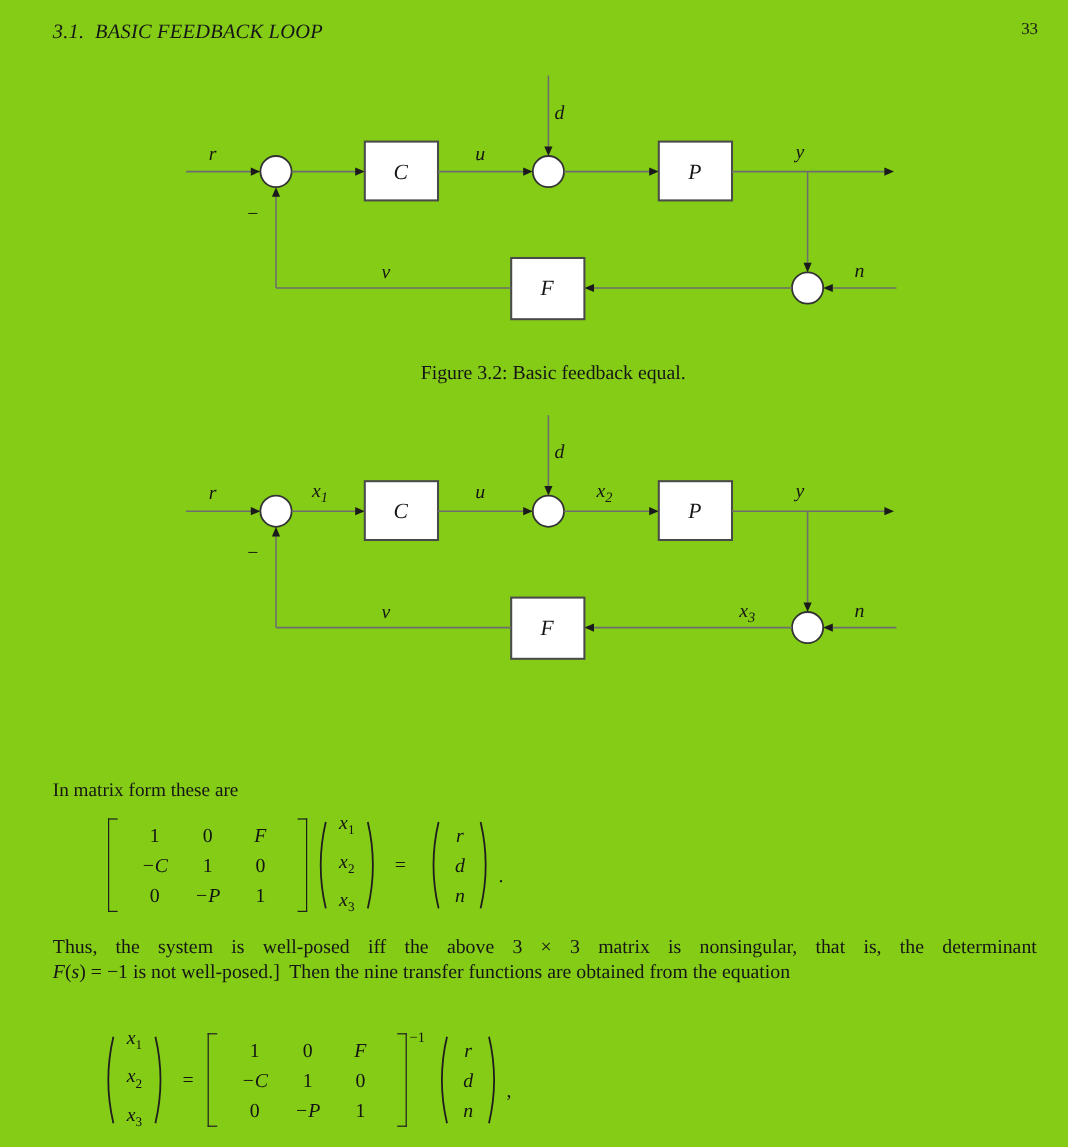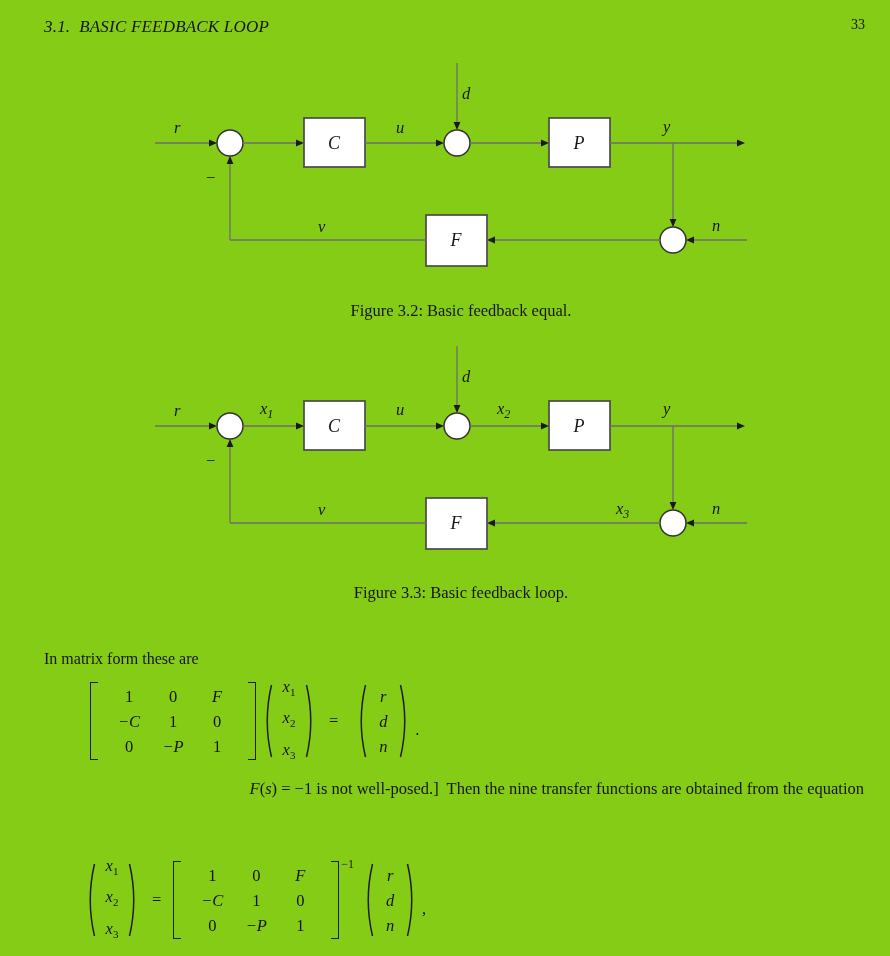--- a/index.html
+++ b/index.html
@@ -16,21 +16,21 @@
   .fig rect { fill:#ffffff; stroke:#4a4a4a; stroke-width:1.7; }
   .fig circle { fill:#ffffff; stroke:#333333; stroke-width:1.5; }
   .fig text { fill:#161616; font-family:"Liberation Serif", serif; font-style:italic; font-size:16.5px; }
   .fig text.blk { font-size:18px; }
   .fig tspan.sub { font-size:12px; }
 
   .caption { position:absolute; left:45px; width:832px; text-align:center; font-size:16.5px; }
   .intro { position:absolute; left:44px; top:650px; font-size:16px; }
 
   .para { position:absolute; left:44px; top:778px; width:820px; font-size:16.5px; line-height:21.3px; }
-  .pline { text-align:right; white-space:normal; }
+  .pline { text-align:left; white-space:normal; }
   .pline.just { text-align:justify; text-align-last:justify; }
   .mi { font-style:italic; }
 
   .eq { position:absolute; display:flex; align-items:center; font-size:16.5px; color:#141414; }
   .eq1 { left:90px; top:682px; height:78px; }
   .eq2 { left:84px; top:856px; height:88px; }
   .mgroup { display:flex; align-items:stretch; height:78px; align-self:center; }
   .lbrack, .rbrack { width:7px; }
   .lbrack { border-left:1.6px solid #1e1e1e; border-top:1.6px solid #1e1e1e; border-bottom:1.6px solid #1e1e1e; }
   .rbrack { border-right:1.6px solid #1e1e1e; border-top:1.6px solid #1e1e1e; border-bottom:1.6px solid #1e1e1e; }
@@ -202,21 +202,20 @@
     <text x="456" y="191" text-anchor="middle" class="blk">F</text>
 
     <g>
       <line x1="426" y1="185" x2="230" y2="185"></line>
       <line x1="230" y1="185" x2="230" y2="108"></line>
       <polygon points="230,101 226.6,109 233.4,109"></polygon>
     </g>
     <text x="318" y="177">v</text>
   </svg>
 
-  <div class="caption" style="top:583px">Figure 3.3: Basic feedback loop.</div>
 
   <div class="intro">In matrix form these are</div>
 
   <div class="eq eq1">
     <div class="mgroup">
       <span class="lbrack"></span>
       <div class="matrix">
         <span class="cell">1</span>
         <span class="cell">0</span>
         <span class="cell mi">F</span>
@@ -257,20 +256,21 @@
       </div>
       <svg class="paren" width="12" height="80" viewBox="0 0 12 80">
           <path d="M1.5,4 Q10,40 1.5,76"></path>
         </svg>
     </div>
 
     <span class="punct">.</span>
   </div>
 
   <div class="para">
+    <div class="pline just"><span>Thus, the system is well-posed iff the above 3 × 3 matrix is nonsingular, that is, the determinant</span></div>
     <div class="pline"><span class="mi">F</span><span>(</span><span class="mi">s</span><span>) = −1 is not well-posed.]&nbsp; Then the nine transfer functions are obtained from the equation</span></div>
   </div>
 
   <div class="eq eq2">
     <div class="vecgroup" style="margin-left:0">
       <svg class="paren" width="12" height="80" viewBox="0 0 12 80">
           <path d="M10.5,4 Q2,40 10.5,76"></path>
         </svg>
       <div class="vec">
         <span class="cell"><span class="mi">x</span><sub>1</sub></span>

